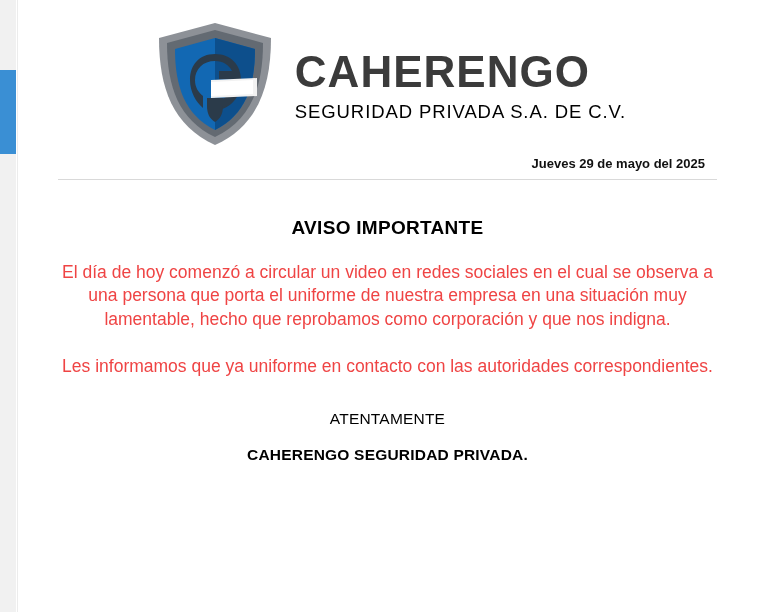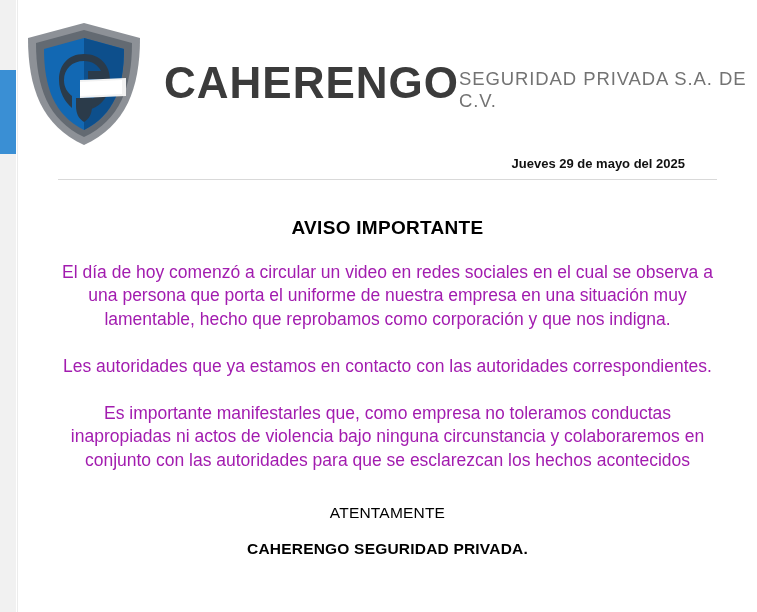--- a/index.html
+++ b/index.html
@@ -53,63 +53,63 @@
     padding-top: 18px;
     gap: 14px;
   }
   .shield-wrap {
     width: 132px;
     height: 132px;
     position: relative;
   }
   .brand {
     display: flex;
-    flex-direction: row;
+    flex-direction: column;
     justify-content: center;
     margin-top: 4px;
   }
   .brand-name {
     font-size: 44px;
     letter-spacing: 1px;
     color: #3b3b3b;
     font-weight: 700;
     line-height: 1;
     font-family: "Liberation Sans", sans-serif;
   }
   .brand-sub {
     font-size: 18.5px;
-    color: #737373;
+    color: #000000;
     letter-spacing: 0.9px;
     margin-top: 7px;
     font-family: "Liberation Sans", sans-serif;
   }
   .date-line {
     text-align: right;
-    padding-right: 72px;
+    padding-right: 52px;
     font-size: 13px;
     font-weight: 700;
     color: #111;
     margin-top: 6px;
   }
   .rule {
     margin: 8px 40px 0 40px;
     border-top: 1px solid #d9d9d9;
   }
   .notice-title {
     text-align: center;
     font-size: 19px;
     font-weight: 700;
     color: #000;
     margin-top: 37px;
     letter-spacing: 0.3px;
   }
   .body-text {
     text-align: center;
     font-size: 17.5px;
-    color: #a21caf;
+    color: #ef4444;
     line-height: 1.33;
     margin: 22px 44px 0 44px;
   }
   .para-gap {
     margin-top: 24px;
   }
   .signoff {
     text-align: center;
     font-size: 15.5px;
     font-weight: 400;
@@ -163,20 +163,19 @@
 
     </div>
 
     <div class="date-line">Jueves 29 de mayo del 2025</div>
 
     <div class="rule"></div>
 
     <div class="notice-title">AVISO IMPORTANTE</div>
 
     <div class="body-text">El día de hoy comenzó a circular un video en redes sociales en el cual se observa a una persona que porta el uniforme de nuestra empresa en una situación muy lamentable, hecho que reprobamos como corporación y que nos indigna.</div>
-    <div class="body-text para-gap">Les autoridades que ya estamos en contacto con las autoridades correspondientes.</div>
-    <div class="body-text para-gap">Es importante manifestarles que, como empresa no toleramos conductas inapropiadas ni actos de violencia bajo ninguna circunstancia y colaboraremos en conjunto con las autoridades para que se esclarezcan los hechos acontecidos</div>
+    <div class="body-text para-gap">Les informamos que ya uniforme en contacto con las autoridades correspondientes.</div>
 
     <div class="signoff">ATENTAMENTE</div>
     <div class="signoff2">CAHERENGO SEGURIDAD PRIVADA.</div>
 
   </div>
 </div>
 
 </body></html>

